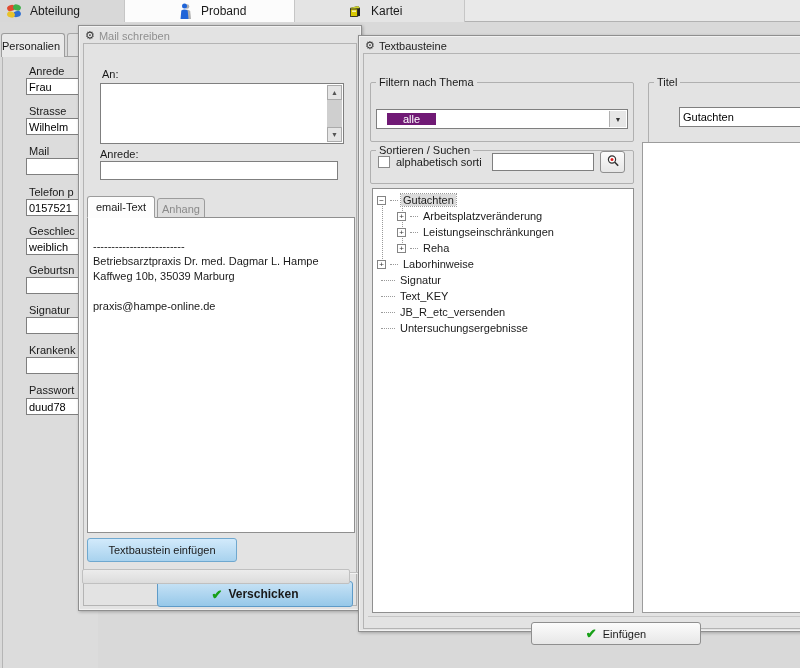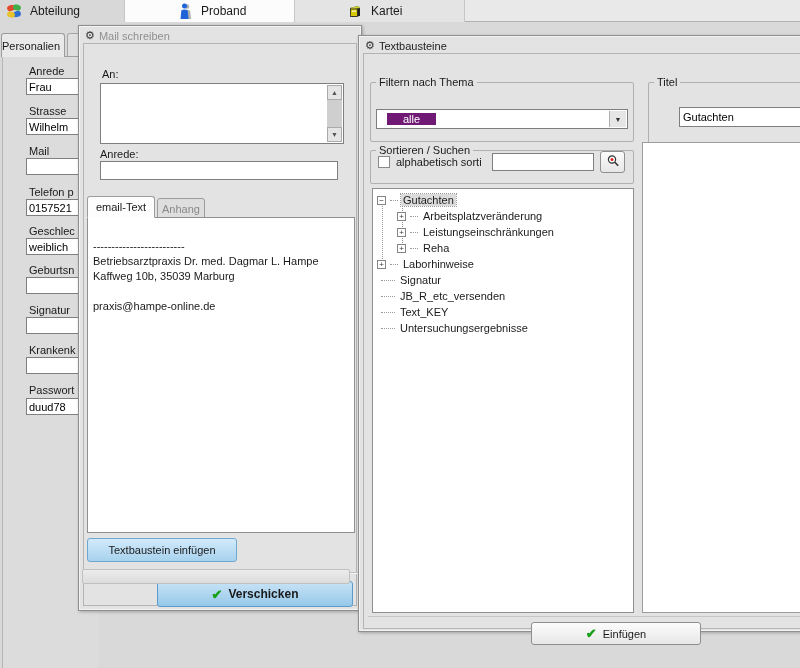--- a/index.html
+++ b/index.html
@@ -270,25 +270,25 @@
         <span class="box">+</span>
         <span class="stub"></span>
         <span class="tlabel">Laborhinweise</span>
       </div>
       <div class="trow lvl0">
         <span class="stub" style="margin-left:4px; flex-basis:14px; width:14px"></span>
         <span class="tlabel">Signatur</span>
       </div>
       <div class="trow lvl0">
         <span class="stub" style="margin-left:4px; flex-basis:14px; width:14px"></span>
+        <span class="tlabel">Text_KEY</span>
+      </div>
+      <div class="trow lvl0">
+        <span class="stub" style="margin-left:4px; flex-basis:14px; width:14px"></span>
         <span class="tlabel">JB_R_etc_versenden</span>
-      </div>
-      <div class="trow lvl0">
-        <span class="stub" style="margin-left:4px; flex-basis:14px; width:14px"></span>
-        <span class="tlabel">Text_KEY</span>
       </div>
       <div class="trow lvl0">
         <span class="stub" style="margin-left:4px; flex-basis:14px; width:14px"></span>
         <span class="tlabel">Untersuchungsergebnisse</span>
       </div>
     </div>
 
     <div class="grp" id="titel-grp"></div>
     <span class="grp-label" style="left:290px; top:22px">Titel</span>
     <input id="titel-input" value="Gutachten" style="">

